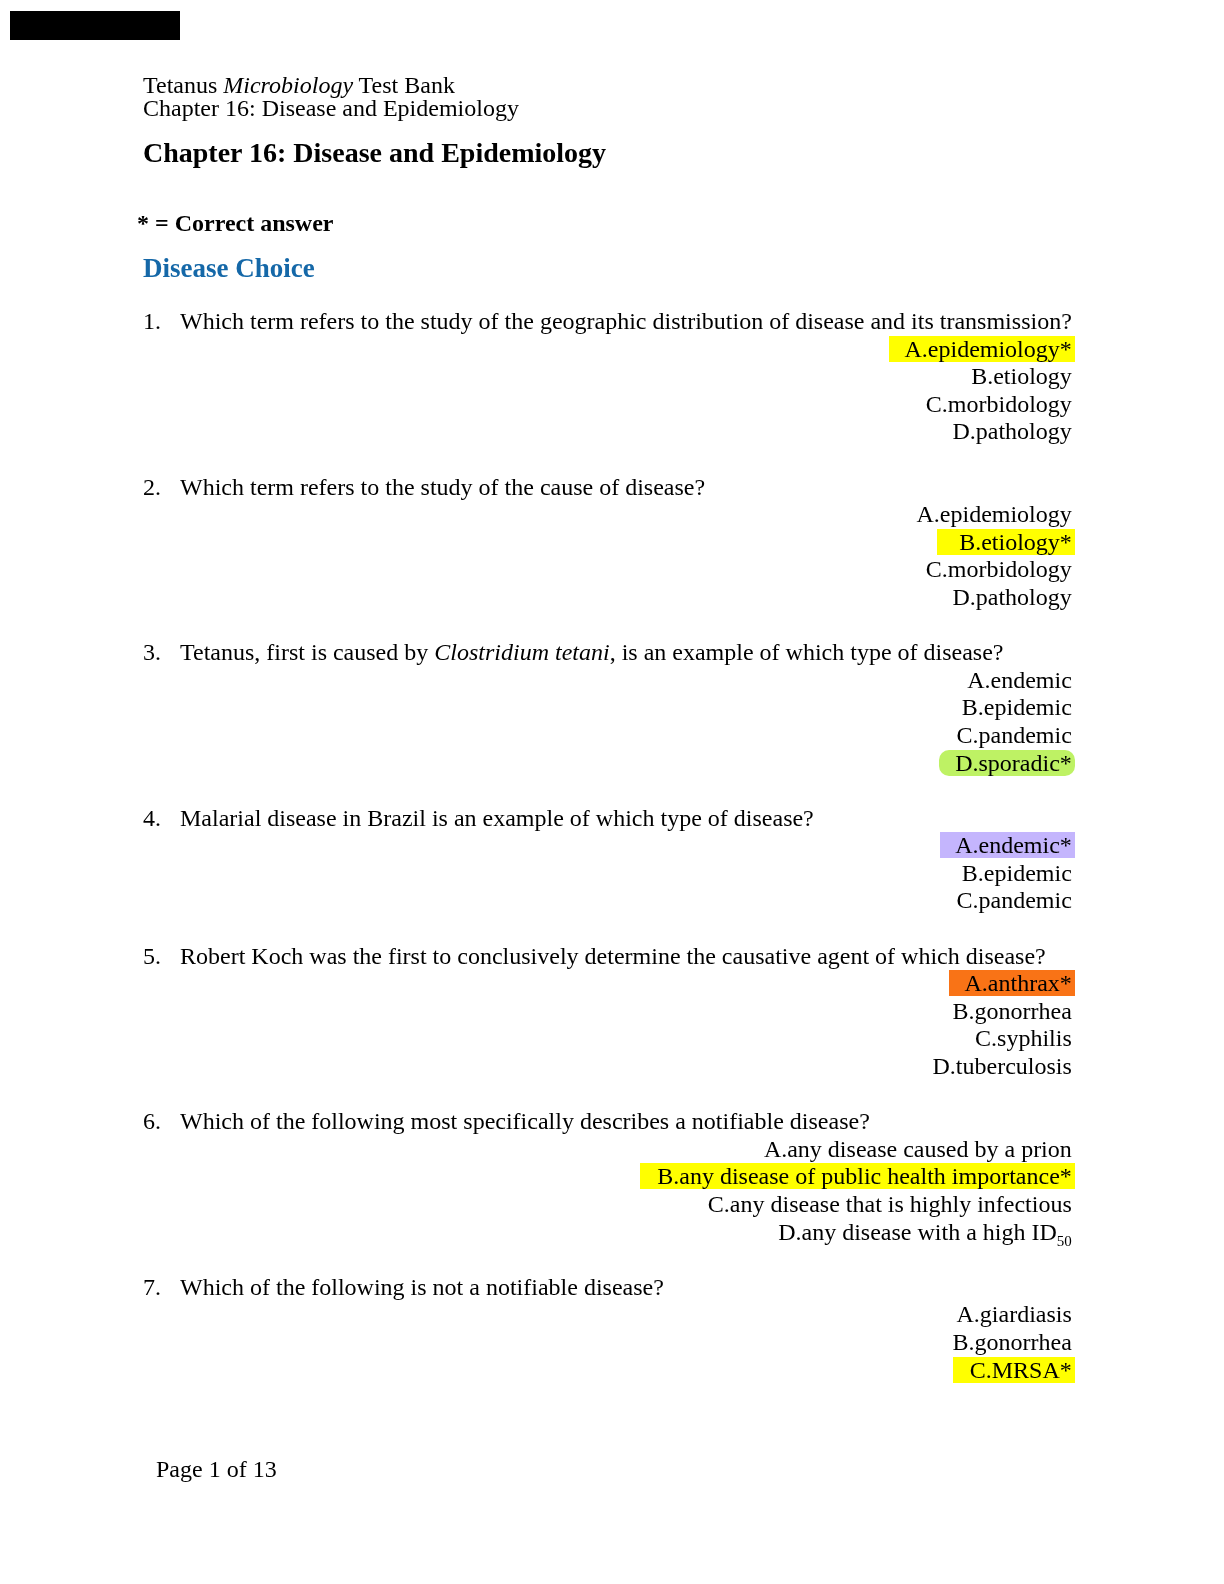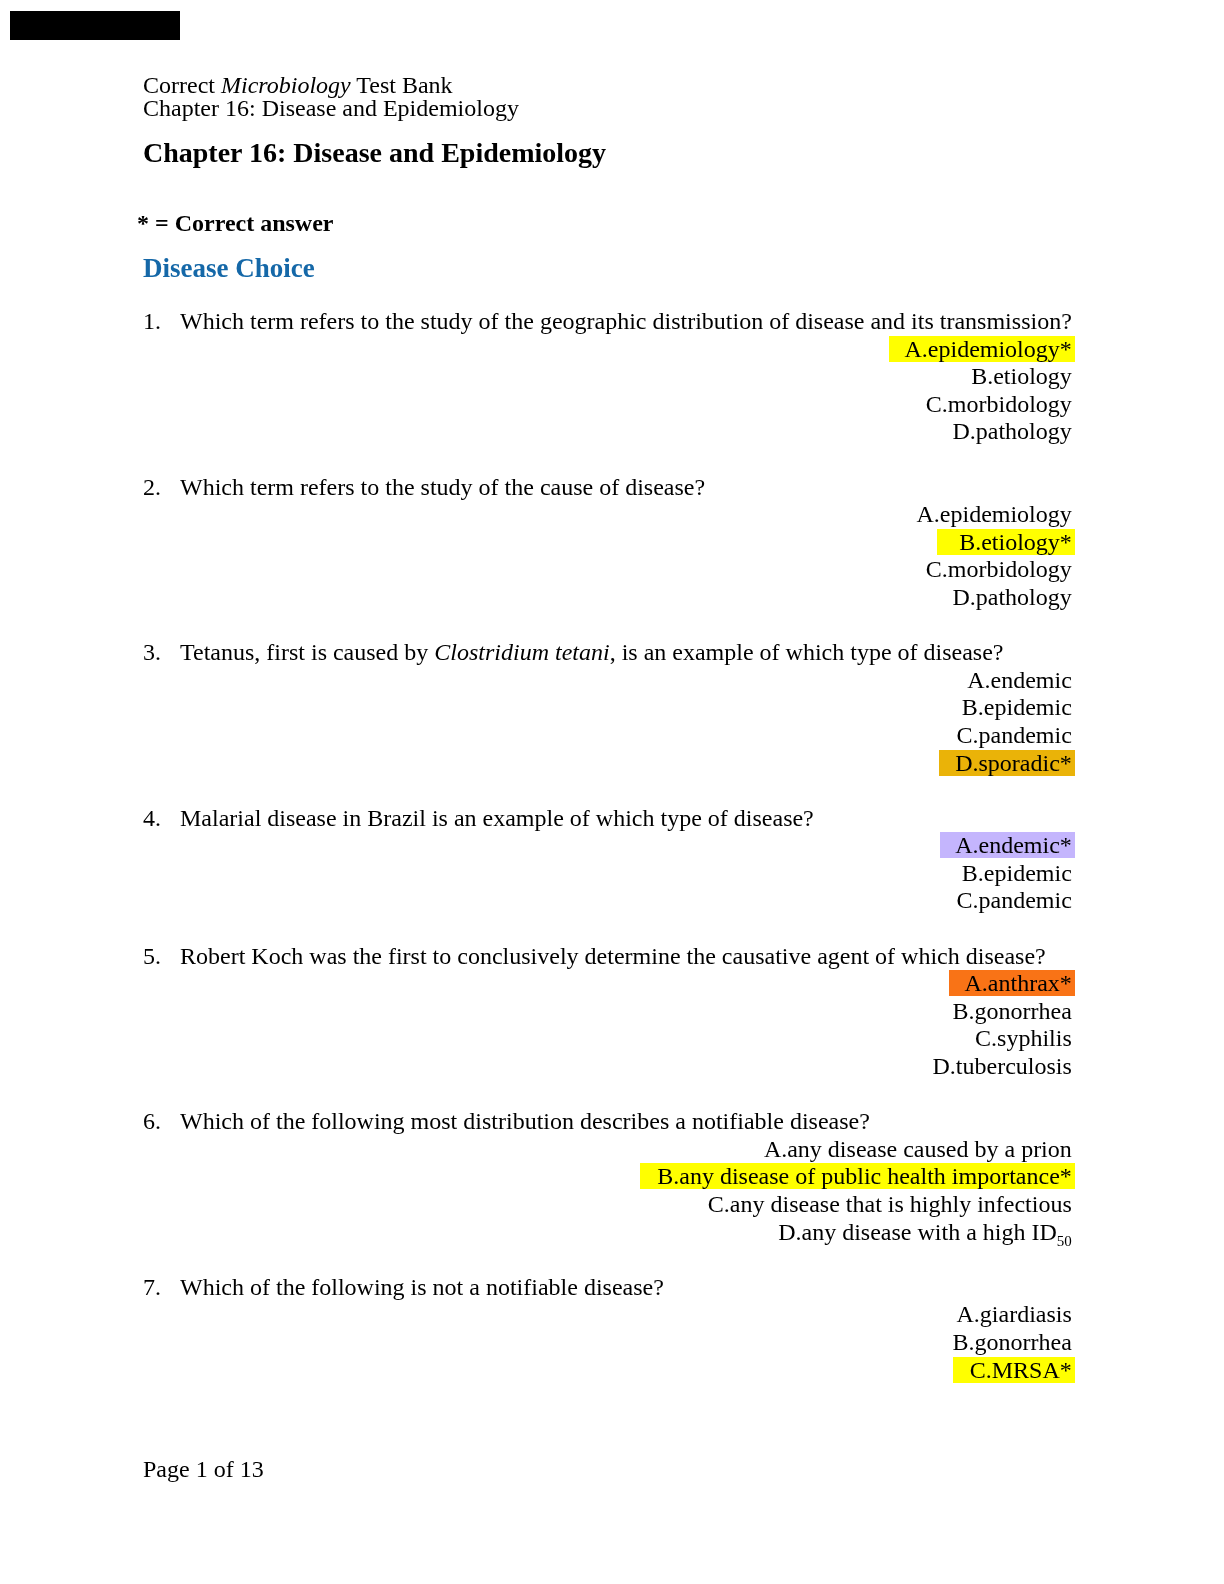--- a/index.html
+++ b/index.html
@@ -56,33 +56,33 @@
   }
   .question { margin: 0 0 27.6px 0; }
   .q-line { white-space: nowrap; }
   .q-num { display: inline-block; width: 37px; }
   .opt { padding-left: 37px; white-space: nowrap; text-align: right; }
   .opt-letter { display: inline-block; width: 36px; }
   .opt-inner.hl { padding: 0 3px; margin: 0 -3px; }
   .sub { vertical-align: sub; font-size: 15px; line-height: 0; }
   .footer {
     position: absolute;
-    left: 143px; top: 1456px;
+    left: 156px; top: 1456px;
     white-space: nowrap;
   }
 </style>
 </head>
 <body>
 
 <div class="page">
 
   <div class="redaction" style="background: rgb(0, 0, 0);"></div>
 
   <div class="doc-header">
-    <div><span>Correct </span><i>Microbiology</i><span> Test Bank</span></div>
+    <div><span>Tetanus </span><i>Microbiology</i><span> Test Bank</span></div>
     <div>Chapter 16: Disease and Epidemiology</div>
   </div>
 
   <h1 class="chapter">Chapter 16: Disease and Epidemiology</h1>
 
   <p class="note">* = Correct answer</p>
 
   <h2 class="mc-heading" style="color: rgb(21, 104, 168);">Disease Choice</h2>
 
   <div class="questions" id="questions">
@@ -98,37 +98,37 @@
         <div class="opt"><span class="opt-inner"><span class="opt-letter">A.</span><span class="opt-text"><span>epidemiology</span></span></span></div>
         <div class="opt"><span class="opt-inner hl" style="background: rgb(255, 255, 0); padding-left: 8px;"><span class="opt-letter">B.</span><span class="opt-text"><span>etiology*</span></span></span></div>
         <div class="opt"><span class="opt-inner"><span class="opt-letter">C.</span><span class="opt-text"><span>morbidology</span></span></span></div>
         <div class="opt"><span class="opt-inner"><span class="opt-letter">D.</span><span class="opt-text"><span>pathology</span></span></span></div>
       </div>
       <div class="question">
         <div class="q-line"><span class="q-num">3.</span><span class="q-text"><span>Tetanus, first is caused by </span><i>Clostridium tetani</i><span>, is an example of which type of disease?</span></span></div>
         <div class="opt"><span class="opt-inner"><span class="opt-letter">A.</span><span class="opt-text"><span>endemic</span></span></span></div>
         <div class="opt"><span class="opt-inner"><span class="opt-letter">B.</span><span class="opt-text"><span>epidemic</span></span></span></div>
         <div class="opt"><span class="opt-inner"><span class="opt-letter">C.</span><span class="opt-text"><span>pandemic</span></span></span></div>
-        <div class="opt"><span class="opt-inner hl" style="background: #eab308;"><span class="opt-letter">D.</span><span class="opt-text"><span>sporadic*</span></span></span></div>
+        <div class="opt"><span class="opt-inner hl" style="background: #bef264; border-radius: 10px;"><span class="opt-letter">D.</span><span class="opt-text"><span>sporadic*</span></span></span></div>
       </div>
       <div class="question">
         <div class="q-line"><span class="q-num">4.</span><span class="q-text"><span>Malarial disease in Brazil is an example of which type of disease?</span></span></div>
         <div class="opt"><span class="opt-inner hl" style="background: #c4b5fd;"><span class="opt-letter">A.</span><span class="opt-text"><span>endemic*</span></span></span></div>
         <div class="opt"><span class="opt-inner"><span class="opt-letter">B.</span><span class="opt-text"><span>epidemic</span></span></span></div>
         <div class="opt"><span class="opt-inner"><span class="opt-letter">C.</span><span class="opt-text"><span>pandemic</span></span></span></div>
       </div>
       <div class="question">
         <div class="q-line"><span class="q-num">5.</span><span class="q-text"><span>Robert Koch was the first to conclusively determine the causative agent of which disease?</span></span></div>
         <div class="opt"><span class="opt-inner hl" style="background: #f97316; margin-left: 12px;"><span class="opt-letter">A.</span><span class="opt-text"><span>anthrax*</span></span></span></div>
         <div class="opt"><span class="opt-inner"><span class="opt-letter">B.</span><span class="opt-text"><span>gonorrhea</span></span></span></div>
         <div class="opt"><span class="opt-inner"><span class="opt-letter">C.</span><span class="opt-text"><span>syphilis</span></span></span></div>
         <div class="opt"><span class="opt-inner"><span class="opt-letter">D.</span><span class="opt-text"><span>tuberculosis</span></span></span></div>
       </div>
       <div class="question">
-        <div class="q-line"><span class="q-num">6.</span><span class="q-text"><span>Which of the following most distribution describes a notifiable disease?</span></span></div>
+        <div class="q-line"><span class="q-num">6.</span><span class="q-text"><span>Which of the following most specifically describes a notifiable disease?</span></span></div>
         <div class="opt"><span class="opt-inner"><span class="opt-letter">A.</span><span class="opt-text"><span>any disease caused by a prion</span></span></span></div>
         <div class="opt"><span class="opt-inner hl" style="background: rgb(255, 255, 0);"><span class="opt-letter">B.</span><span class="opt-text"><span>any disease of public health importance*</span></span></span></div>
         <div class="opt"><span class="opt-inner"><span class="opt-letter">C.</span><span class="opt-text"><span>any disease that is highly infectious</span></span></span></div>
         <div class="opt"><span class="opt-inner"><span class="opt-letter">D.</span><span class="opt-text"><span>any disease with a high ID</span><span class="sub">50</span></span></span></div>
       </div>
       <div class="question">
         <div class="q-line"><span class="q-num">7.</span><span class="q-text"><span>Which of the following is not a notifiable disease?</span></span></div>
         <div class="opt"><span class="opt-inner"><span class="opt-letter">A.</span><span class="opt-text"><span>giardiasis</span></span></span></div>
         <div class="opt"><span class="opt-inner"><span class="opt-letter">B.</span><span class="opt-text"><span>gonorrhea</span></span></span></div>
         <div class="opt"><span class="opt-inner hl" style="background: rgb(255, 255, 0);"><span class="opt-letter">C.</span><span class="opt-text"><span>MRSA*</span></span></span></div>

